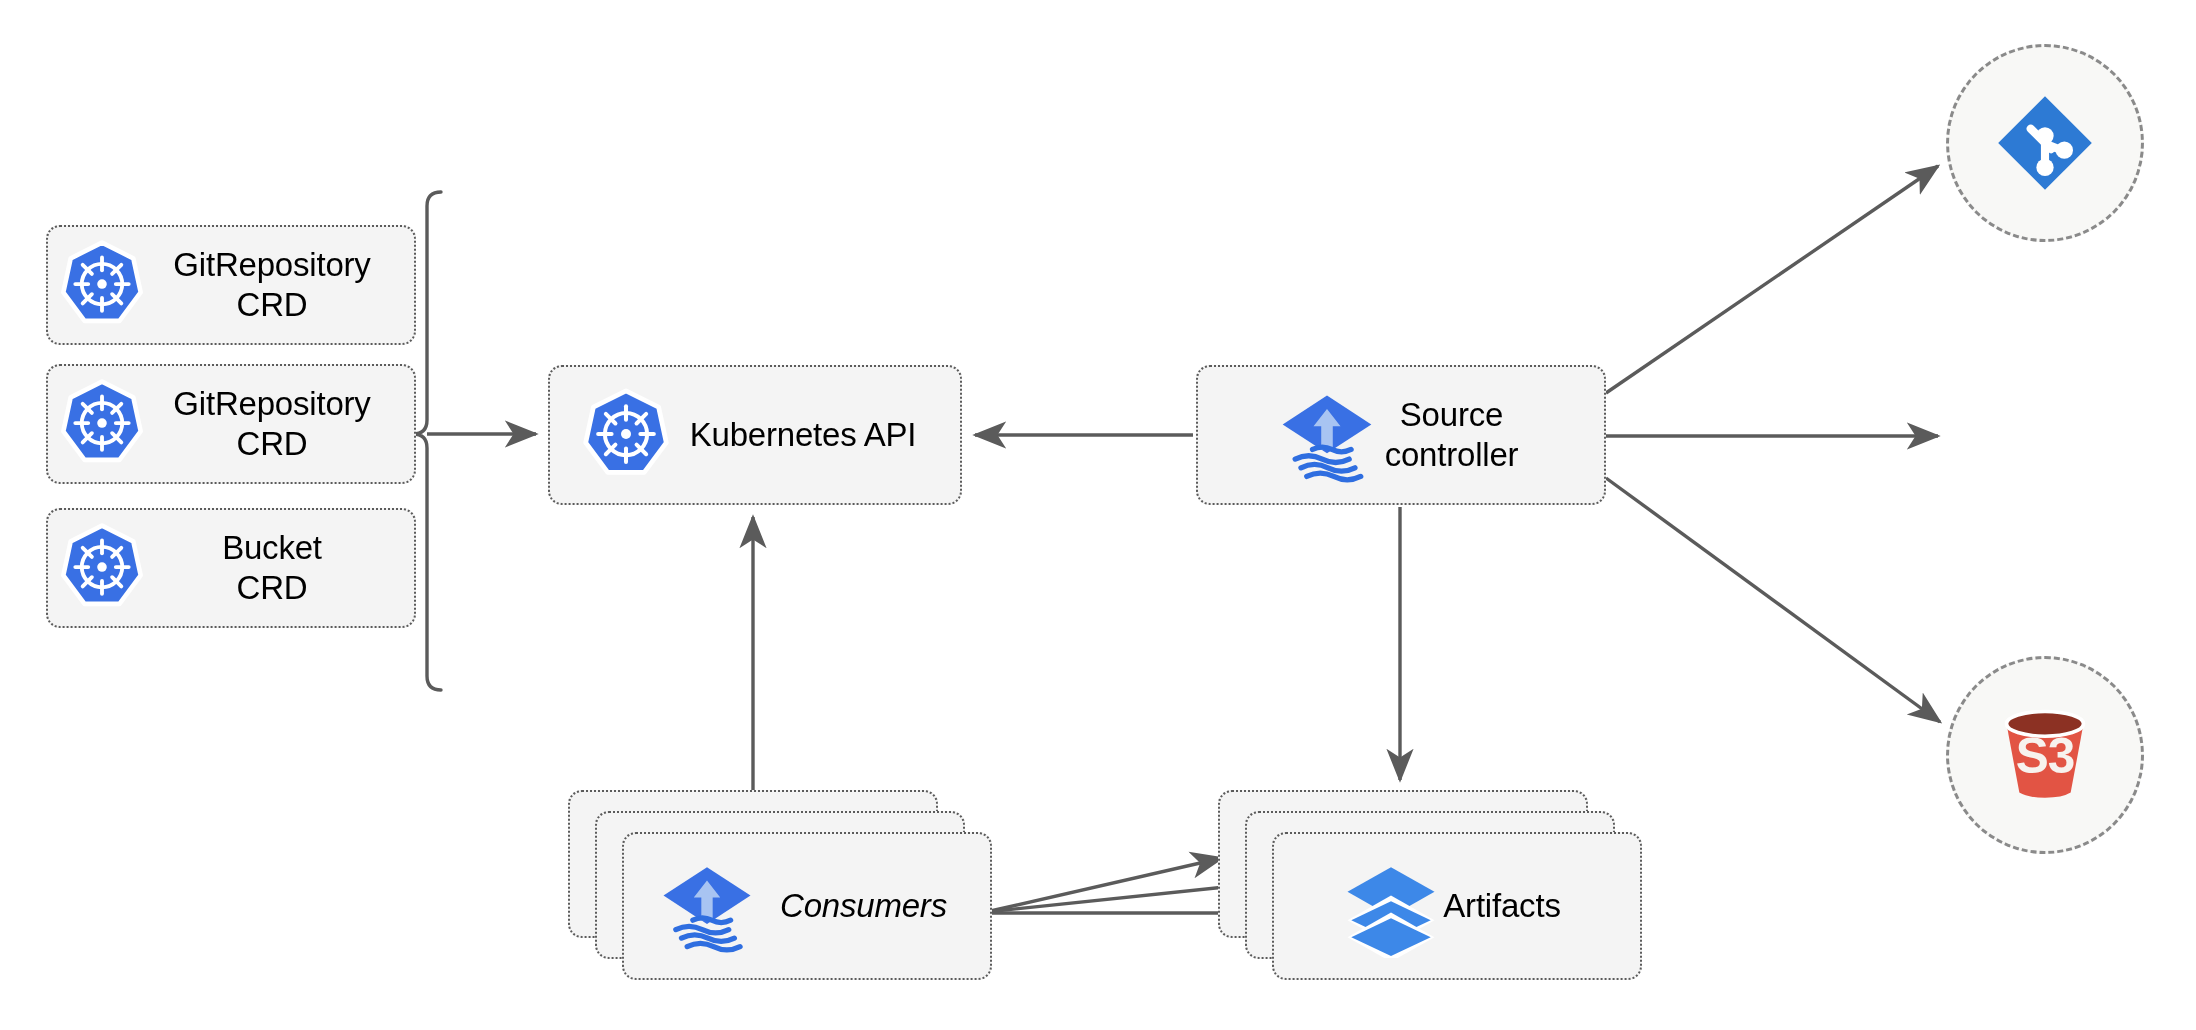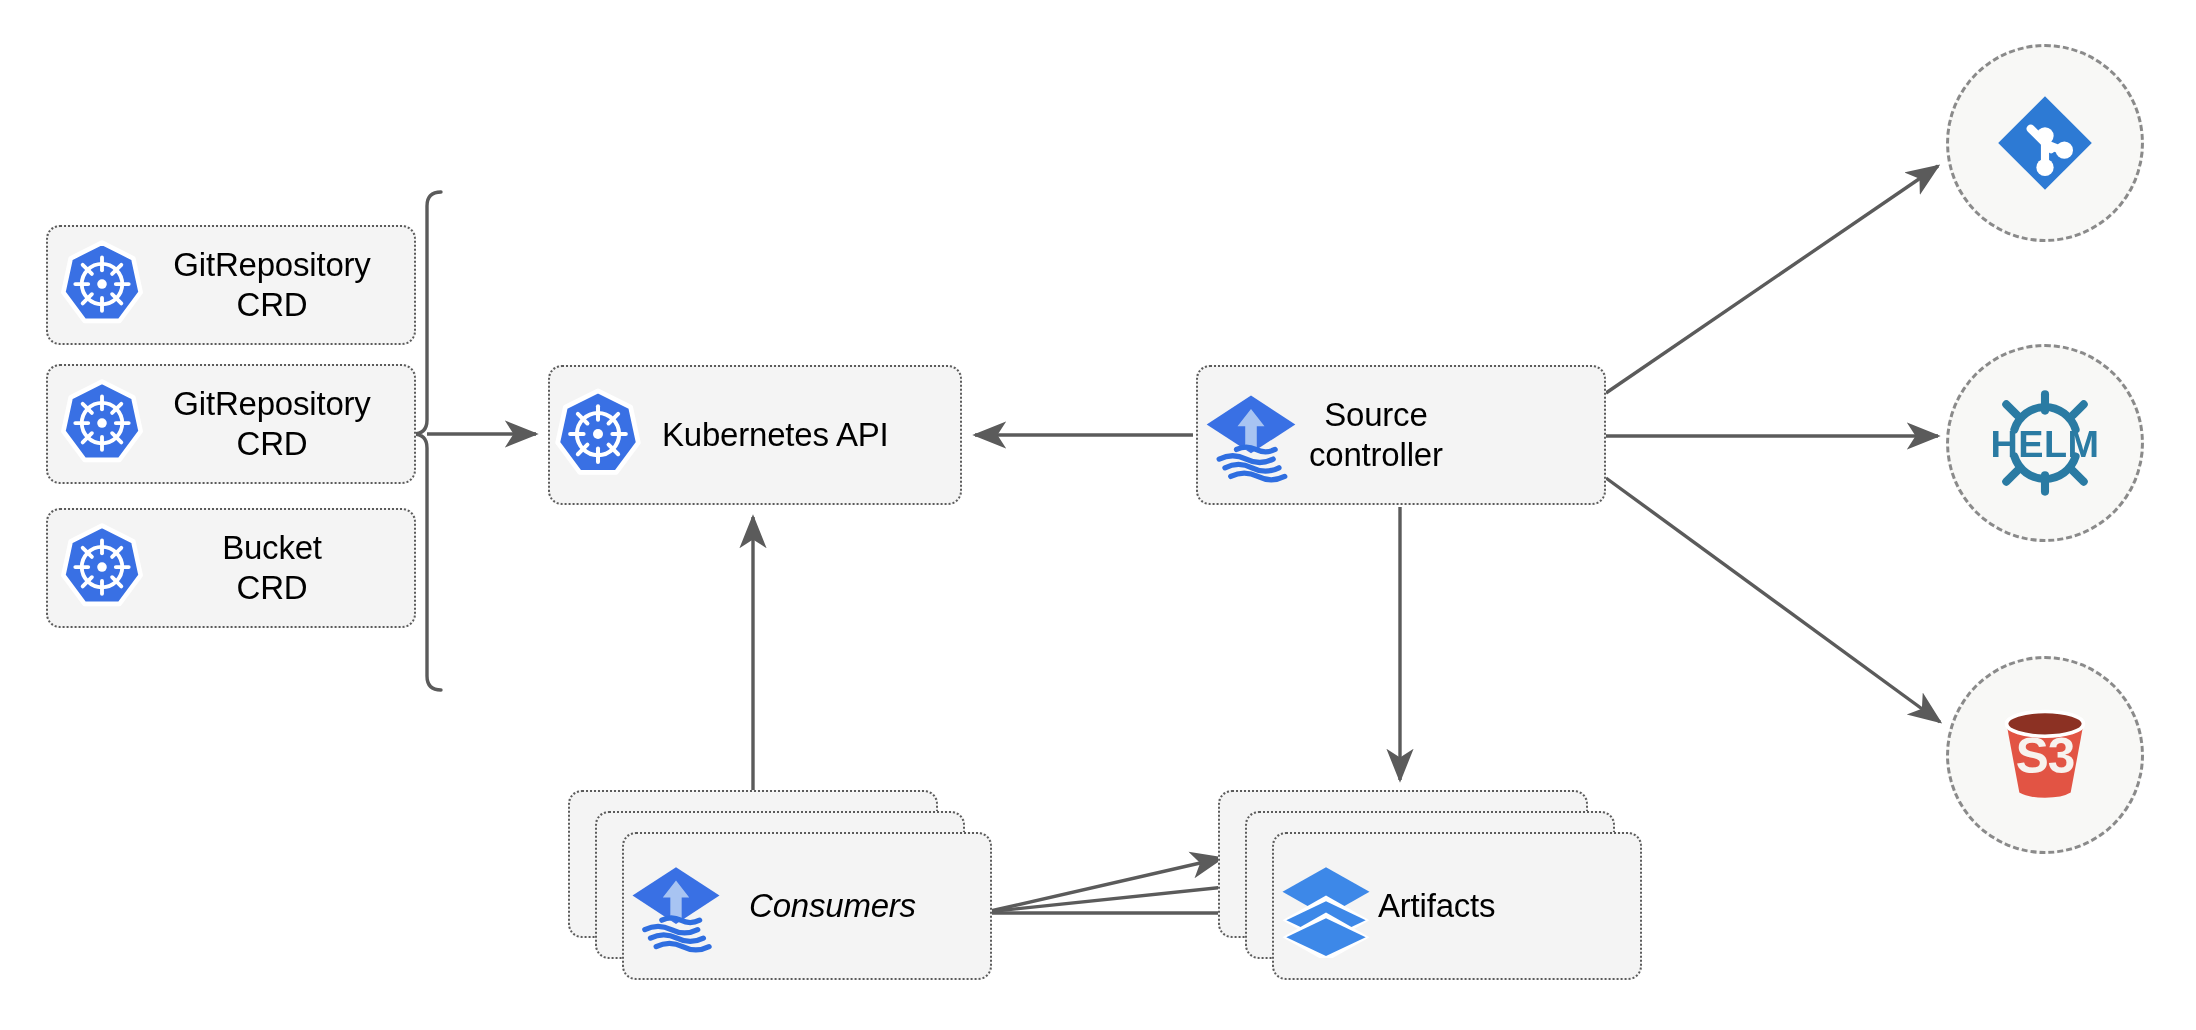--- a/index.html
+++ b/index.html
@@ -29,20 +29,21 @@
   }
   .node {
     position: absolute;
     box-sizing: border-box;
     background: #f4f4f4;
     border: 2px dotted #5b5b5b;
     border-radius: 14px;
     display: flex;
     flex-direction: row;
     align-items: center;
+    justify-content: center;
   }
   .node.stack-back {
     background: #f4f4f4;
   }
   .node-label {
     font-size: 33px;
     line-height: 1.22;
     color: #000000;
     text-align: center;
     white-space: pre-line;
@@ -311,39 +312,20 @@
           <line x1="55" y1="48" x2="55" y2="76"></line>
           <line x1="56" y1="56" x2="71" y2="62"></line>
         </g>
         <circle cx="55" cy="48" r="8.5" fill="#ffffff"></circle>
         <circle cx="55" cy="79" r="8.5" fill="#ffffff"></circle>
         <circle cx="74" cy="62" r="8.5" fill="#ffffff"></circle>
       </svg>
     </span>
   </div>
 
-  <div class="circle-node" style="left:1946px; top:344px;">
-    <span class="node-icon">
-      <svg viewBox="0 0 140 140" width="126" height="126">
-        <g stroke="#2a7ba3" stroke-width="9" fill="none" stroke-linecap="round">
-          <path d="M70,30 A36,36 0 0,1 104,55"></path>
-          <path d="M104,85 A36,36 0 0,1 70,110"></path>
-          <path d="M36,85 A36,36 0 0,0 70,110"></path>
-          <path d="M70,30 A36,36 0 0,0 36,55"></path>
-          <line x1="70" y1="16" x2="70" y2="34"></line>
-          <line x1="70" y1="106" x2="70" y2="124"></line>
-          <line x1="39" y1="39" x2="27" y2="27"></line>
-          <line x1="101" y1="101" x2="113" y2="113"></line>
-          <line x1="101" y1="39" x2="113" y2="27"></line>
-          <line x1="39" y1="101" x2="27" y2="113"></line>
-        </g>
-        <text class="helm-text" x="70" y="85" text-anchor="middle">HELM</text>
-      </svg>
-    </span>
-  </div>
 
   <div class="circle-node" style="left:1946px; top:656px;text-align:center;">
     <span class="node-icon">
       <svg viewBox="0 0 130 120" width="120" height="110">
         <path d="M23,26 L37,101 A32,11 0 0,0 93,101 L107,26 Z" fill="#e25444"></path>
         <ellipse cx="65" cy="26" rx="42" ry="13.5" fill="#8c3123"></ellipse>
         <ellipse cx="65" cy="26" rx="42" ry="13.5" fill="none" stroke="#ffffff" stroke-width="4"></ellipse>
         <text class="s3-text" x="65" y="80" text-anchor="middle">S3</text>
       </svg>
     </span>

